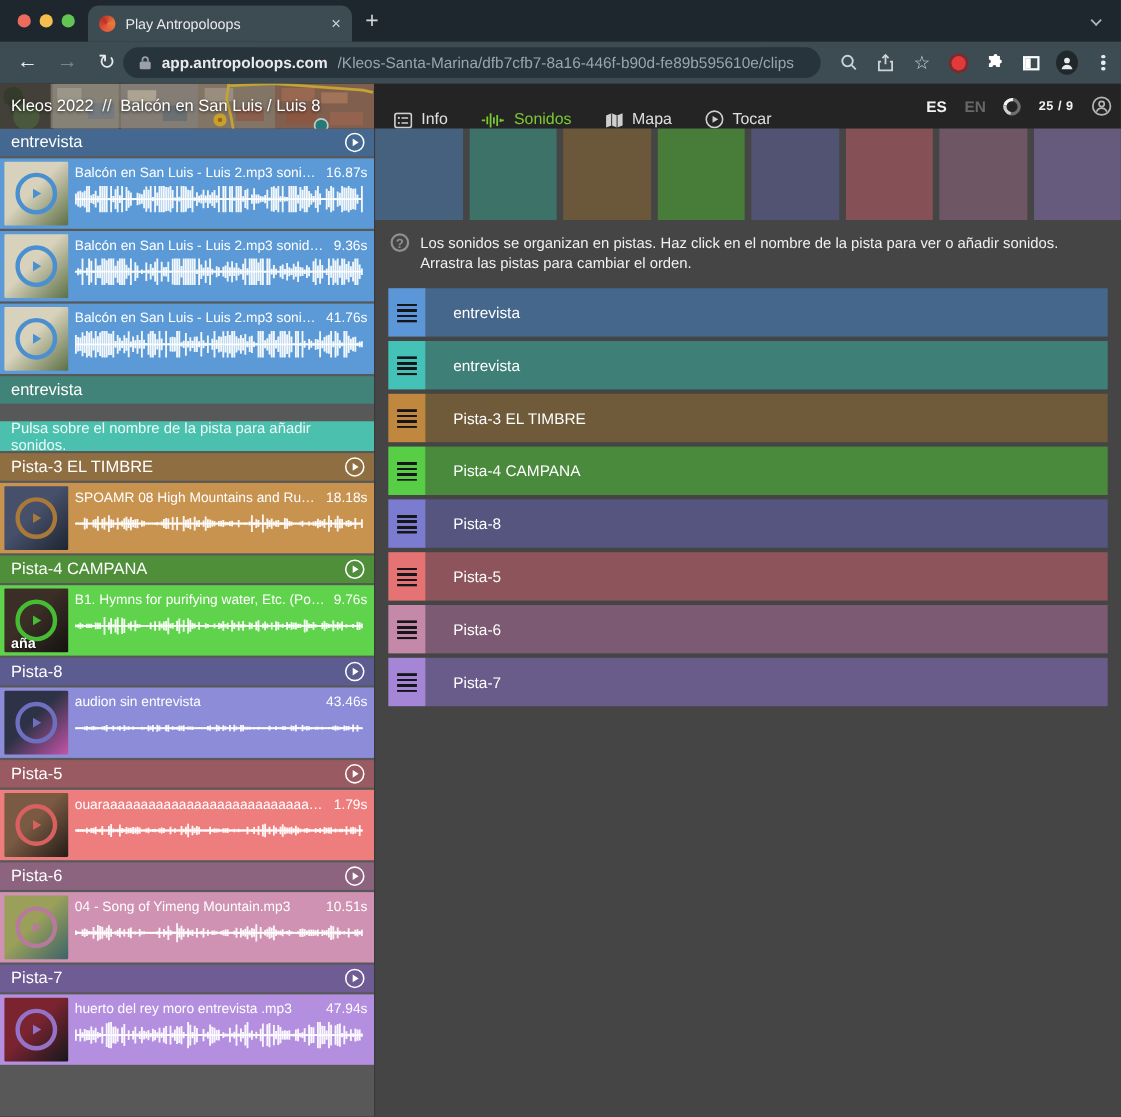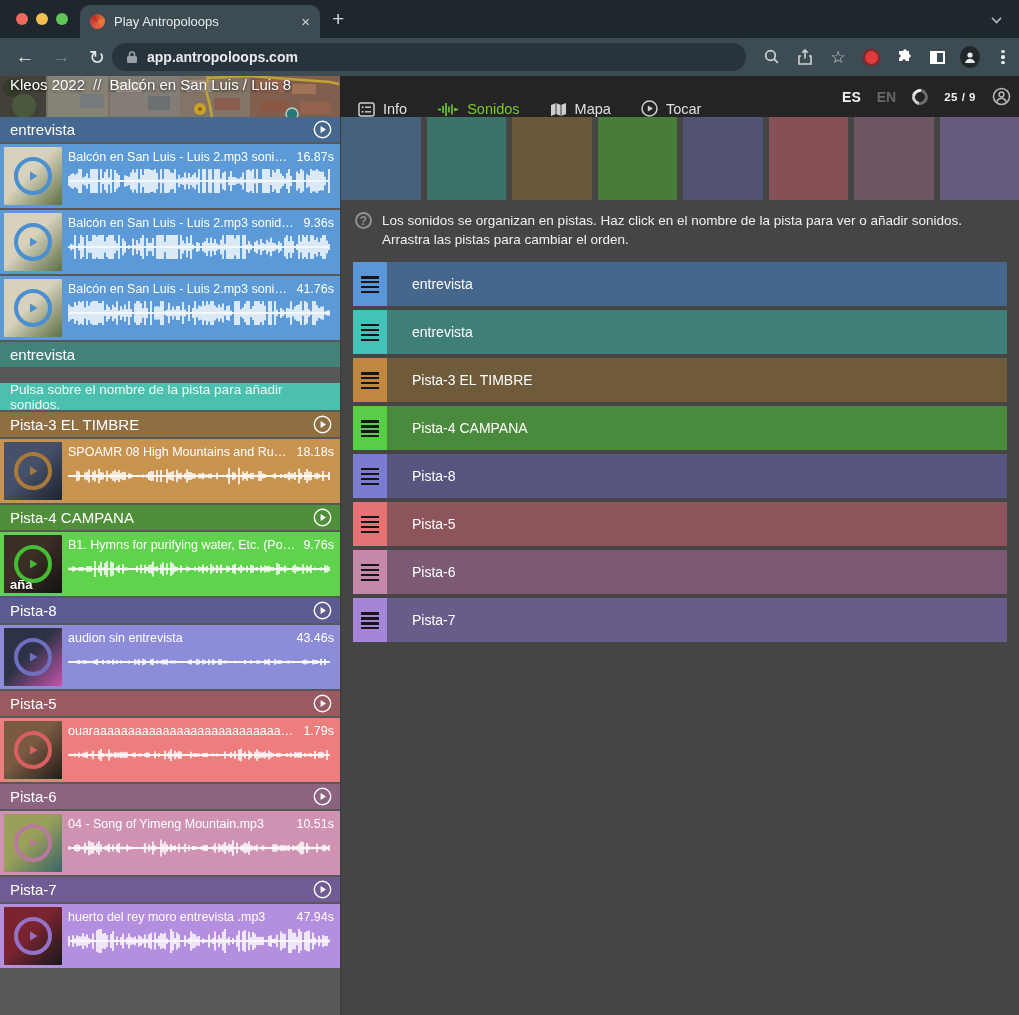--- a/index.html
+++ b/index.html
@@ -34,21 +34,21 @@
   .panelicon { width:15px; height:13px; border:2px solid #fff; position:relative; }
   .panelicon i { position:absolute; left:0; top:0; bottom:0; width:5px; background:#fff; display:block; }
   .avatarc { width:22px; height:22px; border-radius:50%; background:#21282c; display:flex; align-items:center; justify-content:center; }
   .dots3 { display:flex; flex-direction:column; gap:2.5px; }
   .dots3 i { width:3.2px; height:3.2px; border-radius:50%; background:#e8eaed; display:block; }
   .star { color:#cfd4d6; font-size:17px; }
 
   
   #appheader { position:relative; height:41px; background:#242424; }
   .map-strip { position:absolute; left:0; top:0; width:340px; height:41px; overflow:hidden; }
-  .map-title { position:absolute; left:10px; top:0; height:41px; display:flex; align-items:flex-start; gap:8px;
+  .map-title { position:absolute; left:10px; top:0; height:41px; display:flex; align-items:center; gap:8px;
                color:#fff; font-size:15px; text-shadow:0 1px 3px rgba(0,0,0,.75); white-space:nowrap; }
   .appnav { position:absolute; left:358px; top:0; height:41px; display:flex; align-items:flex-end; gap:30px; }
   .navitem { display:flex; align-items:center; gap:8px; color:#e0e0e0; font-size:14.5px; }
   .navitem.active { color:#7acb33; }
   .hdr-right { position:absolute; right:8px; top:0; height:41px; display:flex; align-items:center; gap:16px; }
   .lang-es { color:#f2f2f2; font-size:14px; font-weight:600; }
   .lang-en { color:#686868; font-size:14px; font-weight:600; }
   .spinner { width:16px; height:16px; border-radius:50%; border:3px solid #6e6e6e;
              border-top-color:#f2f2f2; border-left-color:#cfcfcf; transform:rotate(-35deg); }
   .counter { color:#f2f2f2; font-size:11.5px; font-weight:700; letter-spacing:.5px; }
@@ -114,20 +114,21 @@
 <div id="toolbar">
   <span class="navbtn">←</span>
   <span class="navbtn dis">→</span>
   <span class="navbtn">↻</span>
   <div class="urlpill">
     <svg width="12" height="14" viewBox="0 0 12 14">
       <rect x="1" y="6" width="10" height="7" rx="1.5" fill="#9aa0a6"></rect>
       <path d="M3.5 6V4.5a2.5 2.5 0 0 1 5 0V6" fill="none" stroke="#9aa0a6" stroke-width="1.6"></path>
     </svg>
     <span class="url-host">app.antropoloops.com</span>
+      <span class="url-path">/Kleos-Santa-Marina/dfb7cfb7-8a16-446f-b90d-fe89b595610e/clips</span>
   </div>
   <div class="tool-icons">
     <span class="ticon">
       <svg width="18" height="18" viewBox="0 0 18 18">
           <circle cx="7.5" cy="7.5" r="4.8" fill="none" stroke="#cfd4d6" stroke-width="1.7"></circle>
           <line x1="11.2" y1="11.2" x2="15" y2="15" stroke="#cfd4d6" stroke-width="1.7"></line>
         </svg>
     </span>
     <span class="ticon">
       <svg width="18" height="18" viewBox="0 0 18 18">

